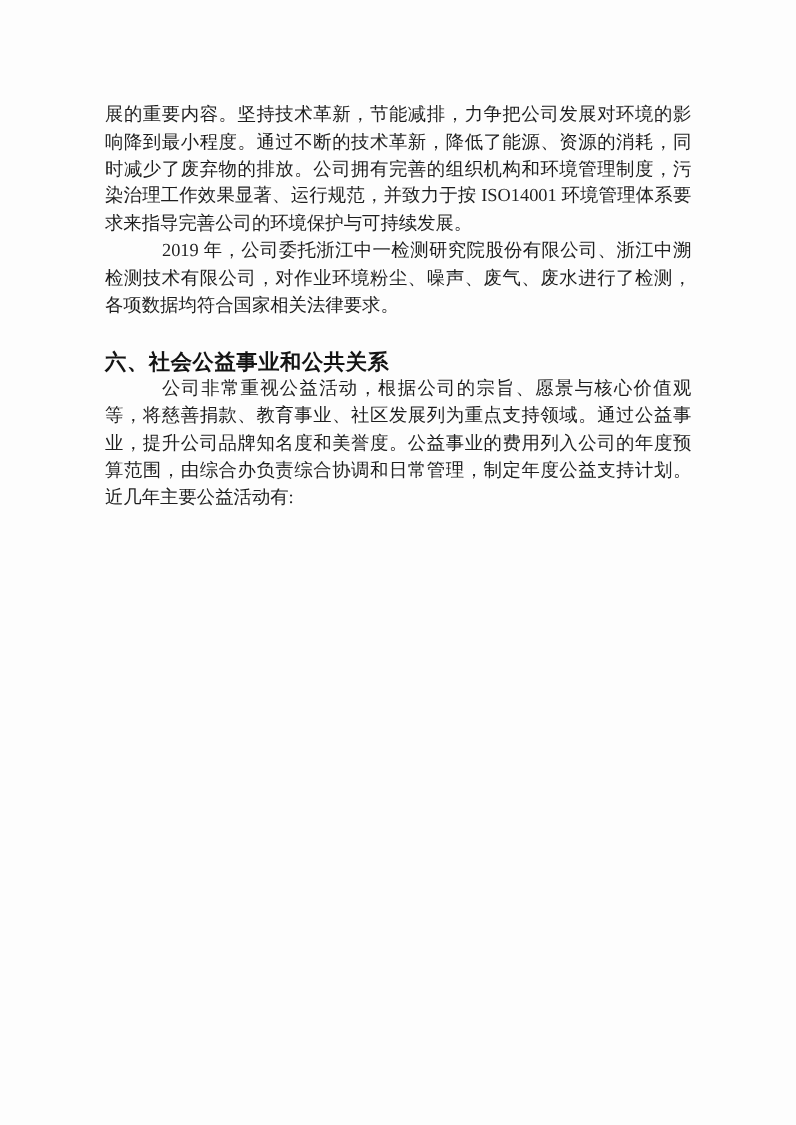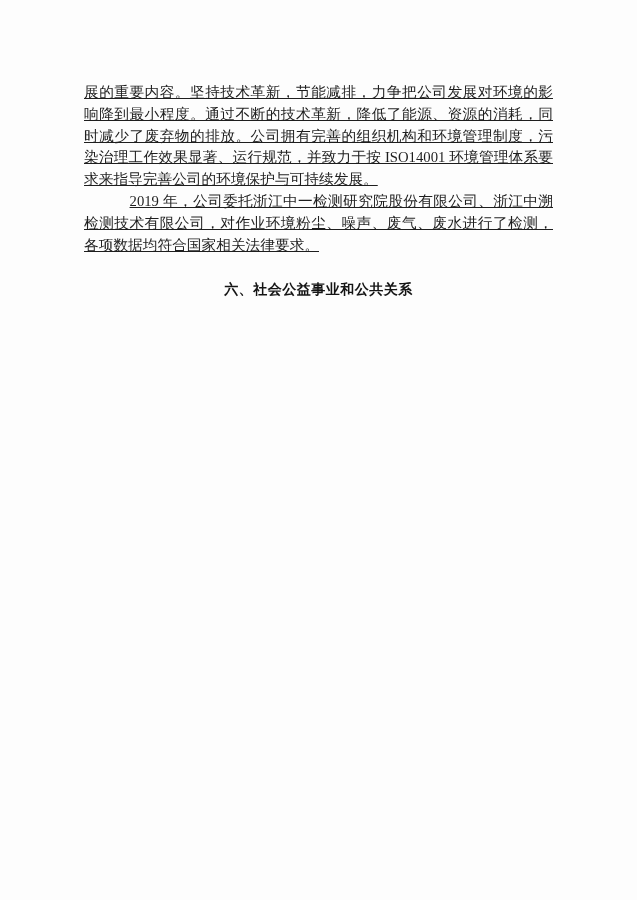--- a/index.html
+++ b/index.html
@@ -19,47 +19,47 @@
     line-height: 21.8px;
     color: #1e1e1e;
     text-align: justify;
     overflow: hidden;
   }
   .para {
     margin: 0;
     padding: 0;
     text-indent: 3.1em;
     word-break: break-all;
-    text-decoration: underline;
   }
   .para.no-indent {
     text-indent: 0;
   }
   .para.wide-indent {
     text-indent: 3.95em;
   }
   .section-heading {
     margin: 23px 0 0 0;
     padding: 0;
-    font-size: 14px;
+    font-size: 17px;
     line-height: 21.8px;
     font-weight: bold;
     color: #141414;
-    text-align: center;
+    text-align: left;
     letter-spacing: 0.5px;
   }
 </style>
 </head>
 <body>
 
 <div class="page">
 
   <p class="para no-indent">展的重要内容。坚持技术革新，节能减排，力争把公司发展对环境的影响降到最小程度。通过不断的技术革新，降低了能源、资源的消耗，同时减少了废弃物的排放。公司拥有完善的组织机构和环境管理制度，污染治理工作效果显著、运行规范，并致力于按 ISO14001 环境管理体系要求来指导完善公司的环境保护与可持续发展。</p>
 
 
   <p class="para">2019 年，公司委托浙江中一检测研究院股份有限公司、浙江中溯检测技术有限公司，对作业环境粉尘、噪声、废气、废水进行了检测，各项数据均符合国家相关法律要求。</p>
 
 
   <h2 class="section-heading">六、社会公益事业和公共关系</h2>
 
 
+  <p class="para">公司非常重视公益活动，根据公司的宗旨、愿景与核心价值观等，将慈善捐款、教育事业、社区发展列为重点支持领域。通过公益事业，提升公司品牌知名度和美誉度。公益事业的费用列入公司的年度预算范围，由综合办负责综合协调和日常管理，制定年度公益支持计划。近几年主要公益活动有:</p>
 
 </div>
 
 </body></html>

